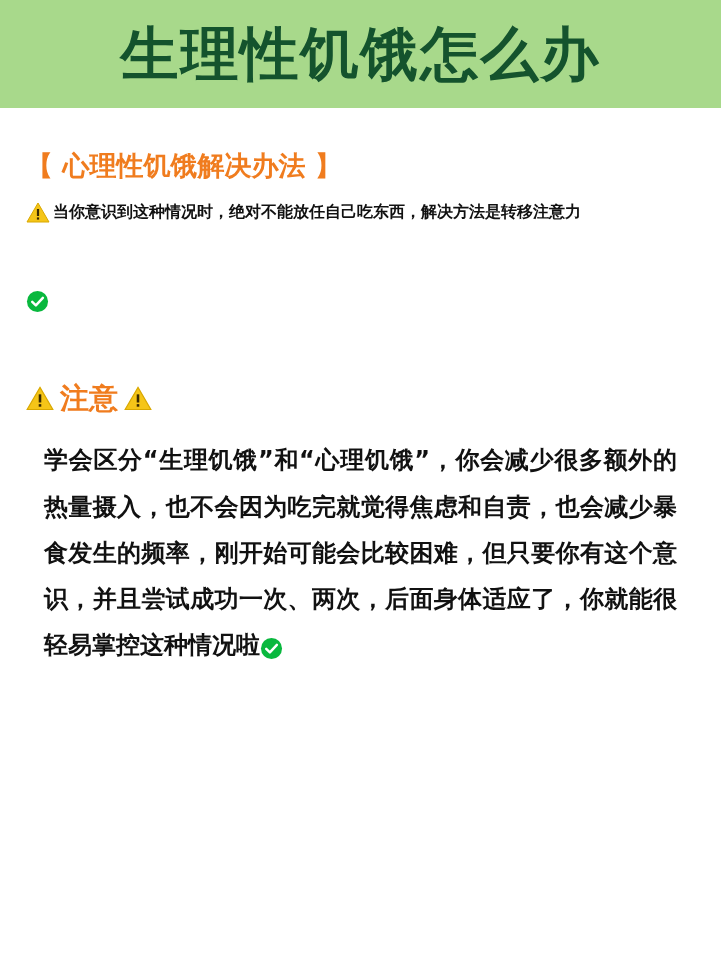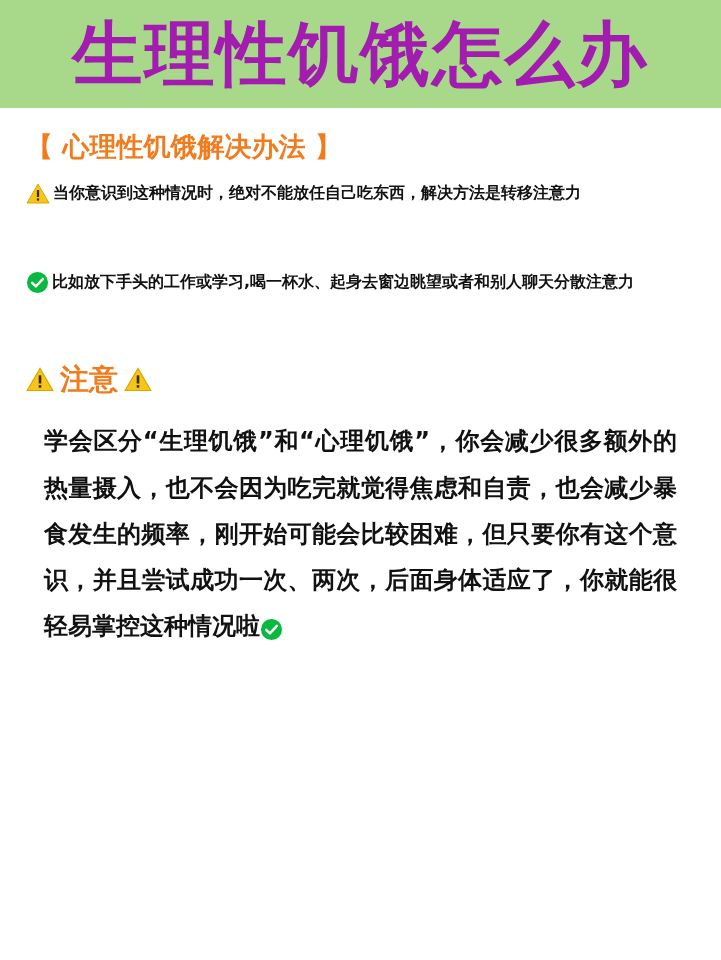--- a/index.html
+++ b/index.html
@@ -21,30 +21,30 @@
   }
   .header-band {
     background: #a8d98b;
     height: 108px;
     display: flex;
     align-items: center;
     justify-content: center;
     box-sizing: border-box;
   }
   .header-title {
-    font-size: 70px;
+    font-size: 58px;
     font-weight: bold;
-    color: #a21caf;
+    color: #14532d;
     letter-spacing: 2px;
     line-height: 1;
     white-space: nowrap;
     font-family: "DejaVu Sans", "Liberation Sans", sans-serif;
   }
   .content {
-    padding: 21px 26px 0 26px;
+    padding: 40px 26px 0 26px;
     box-sizing: border-box;
   }
   .section-heading {
     color: #f07c1e;
     font-size: 27px;
     font-weight: bold;
     margin: 0 0 14px 0;
     line-height: 1.35;
     font-family: "DejaVu Sans", "Liberation Sans", sans-serif;
   }
@@ -110,21 +110,21 @@
         </svg>
       </span><span>当你意识到这种情况时，绝对不能放任自己吃东西，解决方法是转移注意力</span>
     </p>
 
     <p class="para para-gap-2">
       <span class="inline-icon">
         <svg class="ic" width="23" height="23" viewBox="0 0 24 24" aria-hidden="true">
           <circle cx="12" cy="12" r="11" fill="#09b83e"></circle>
           <path d="M6.5 12.4 L10.3 16 L17.6 8.2" fill="none" stroke="#ffffff" stroke-width="2.6" stroke-linecap="round" stroke-linejoin="round"></path>
         </svg>
-      </span><span>比如放下手头的工作或学习,喝一杯水、起身去窗边眺望或者和别人聊天分散注意力</span>
+      </span>
     </p>
 
     <div class="notice-heading">
       <span>
         <svg class="ic" width="28" height="26" viewBox="0 0 24 22" aria-hidden="true">
           <path d="M12 1 L23 20 L1 20 Z" fill="#f5c518" stroke="#d9a800" stroke-width="1"></path>
           <rect x="10.9" y="7" width="2.2" height="7" fill="#3a2a00"></rect>
           <rect x="10.9" y="15.4" width="2.2" height="2.2" fill="#3a2a00"></rect>
         </svg>
       </span>

